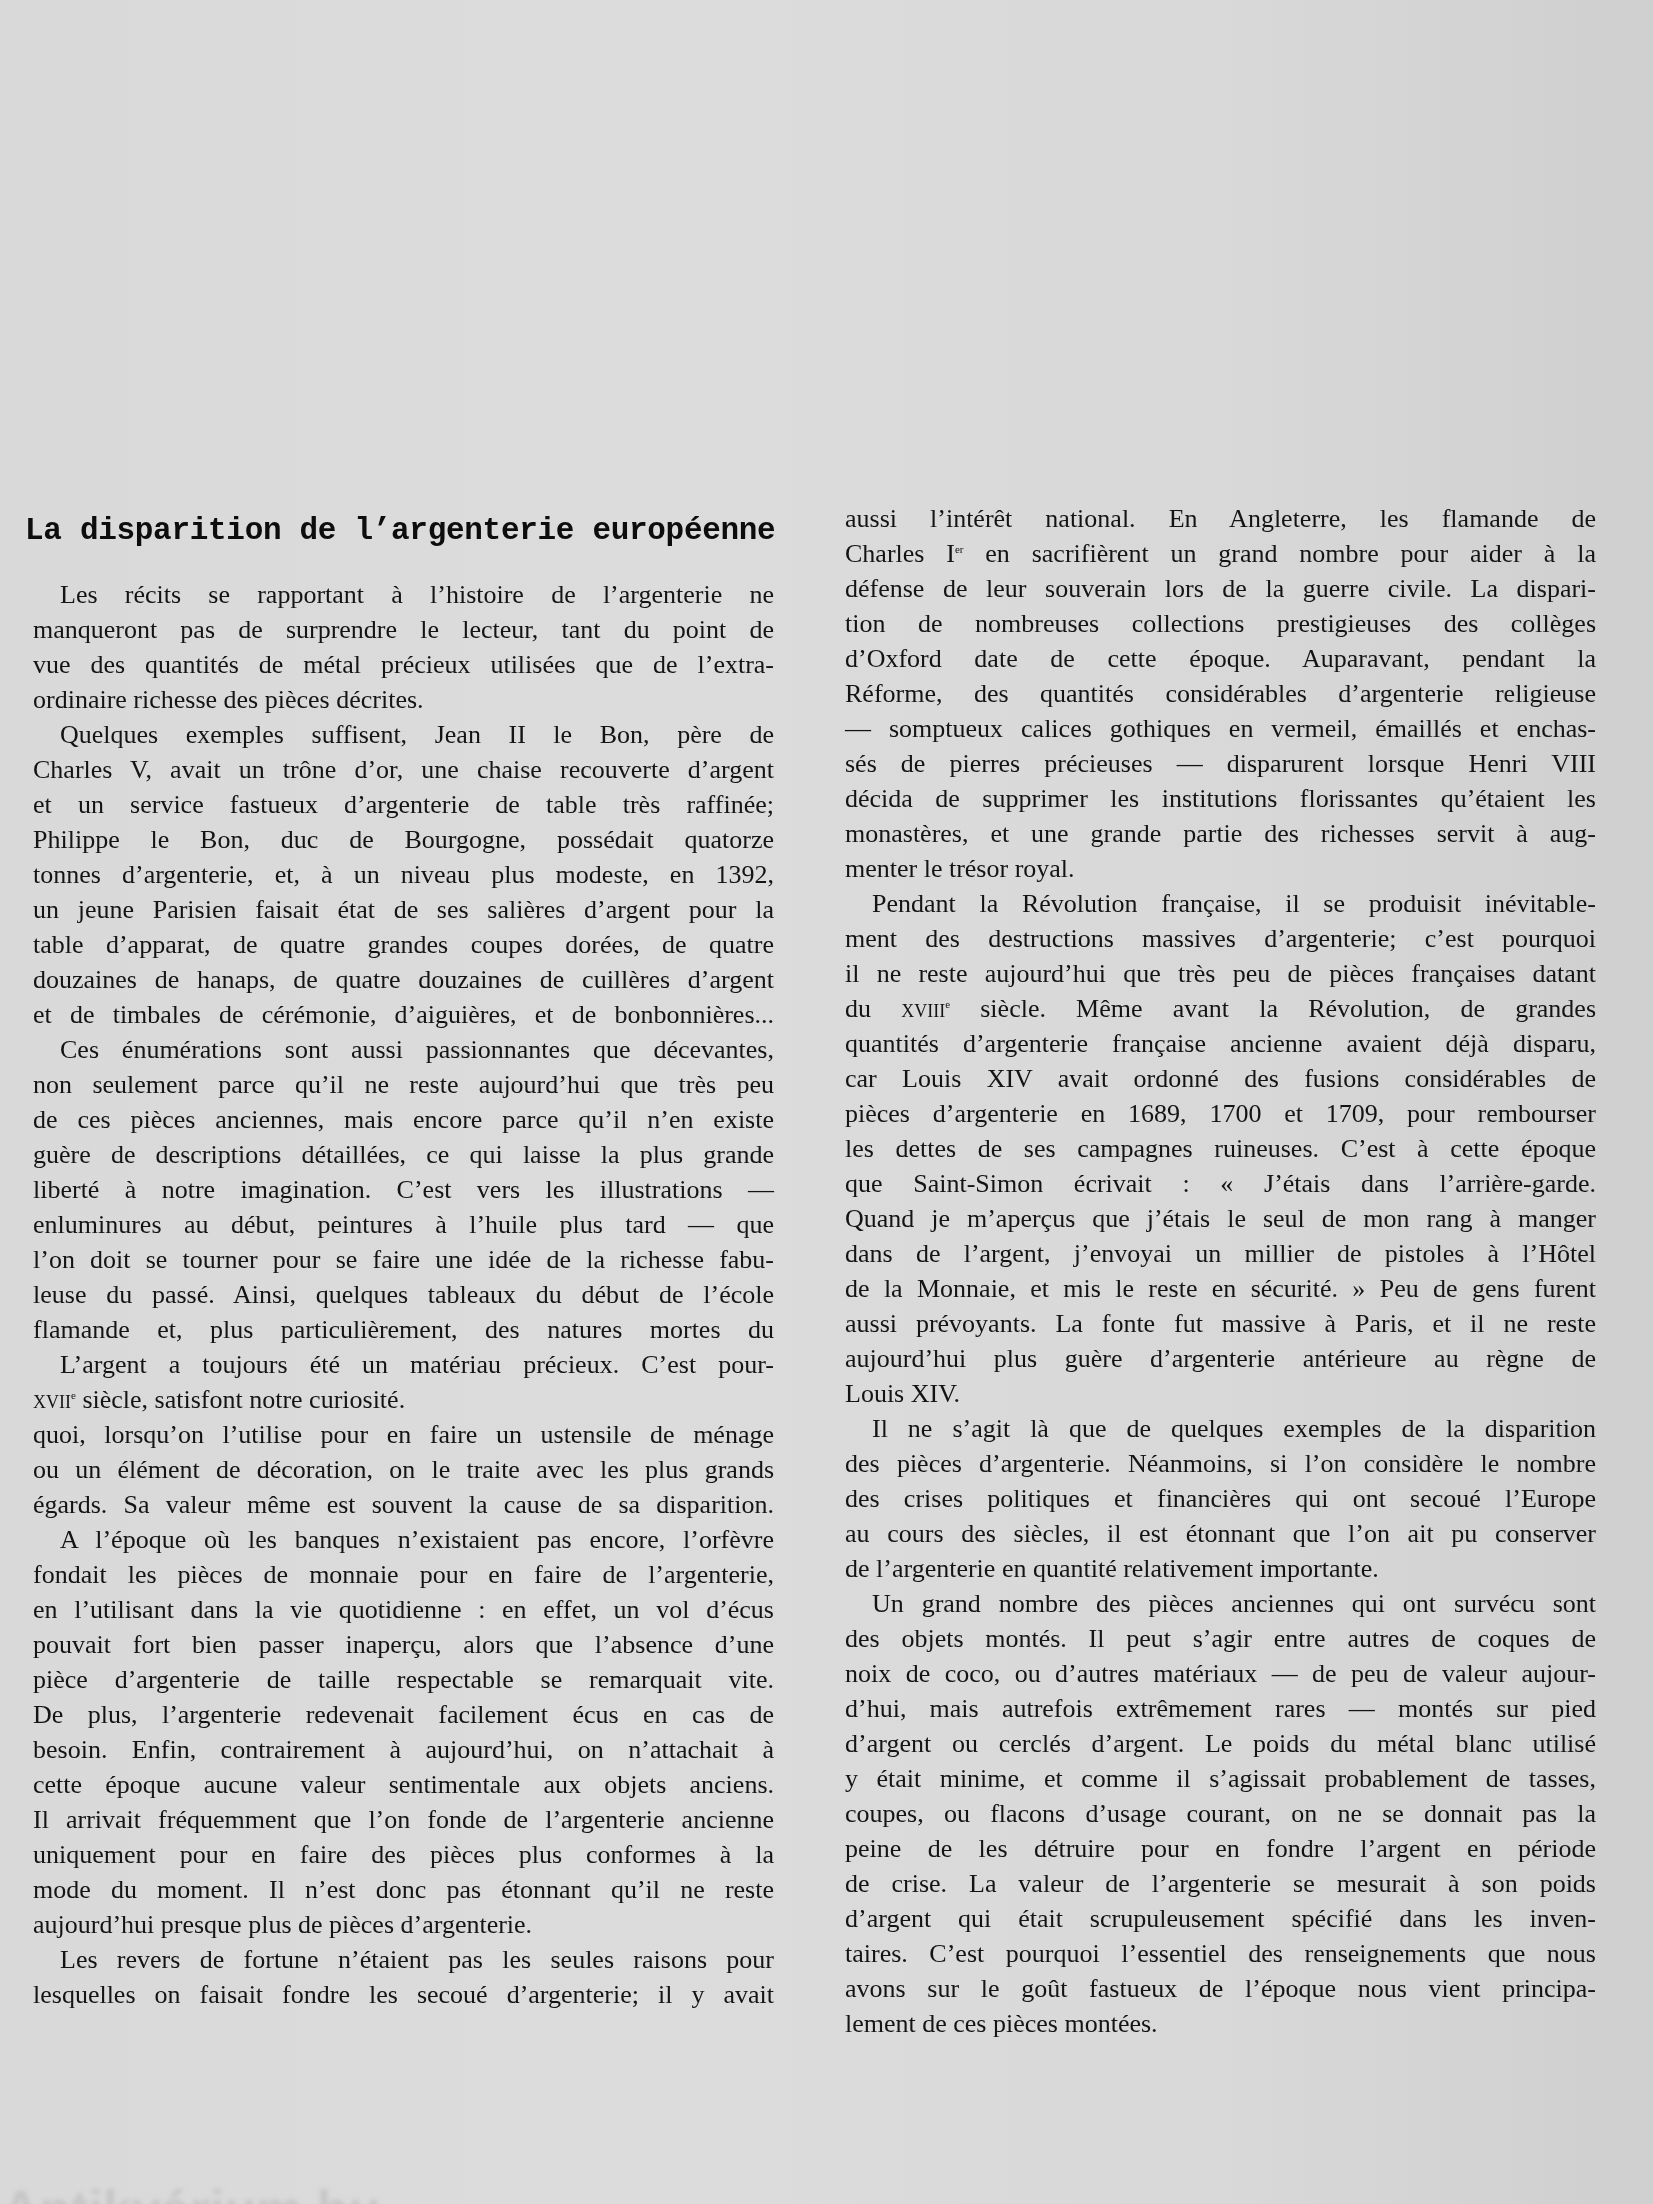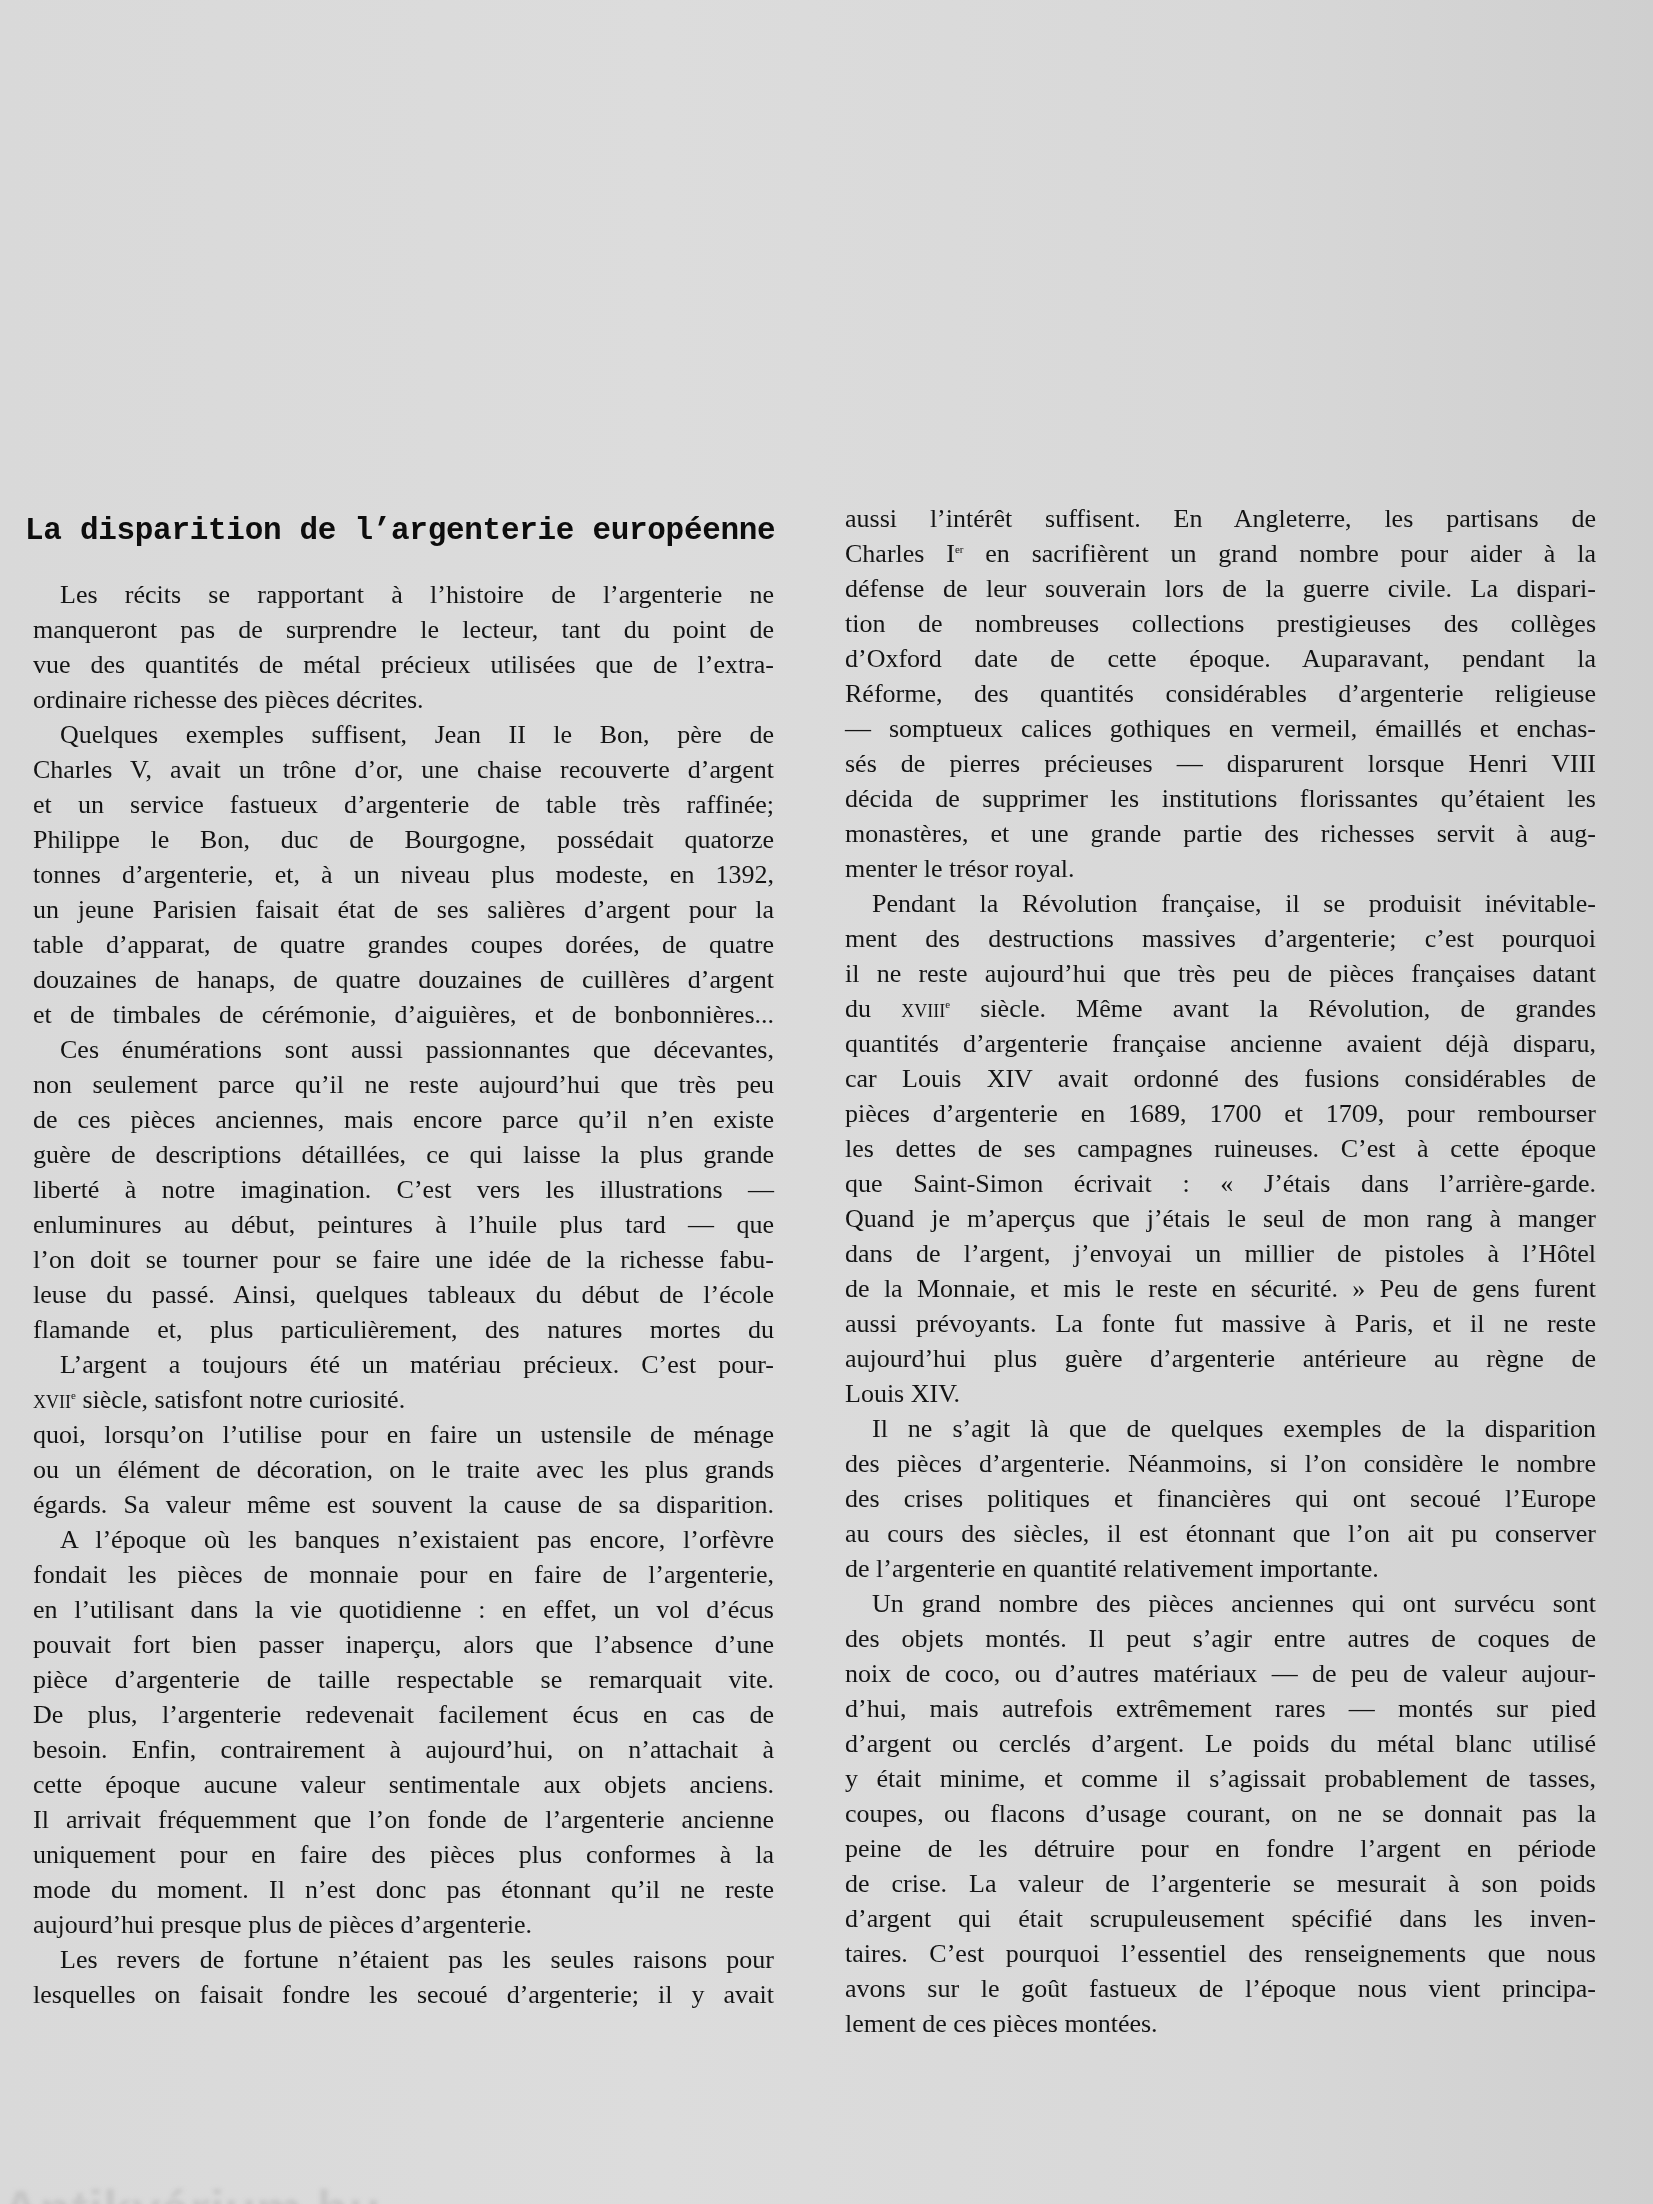--- a/index.html
+++ b/index.html
@@ -78,21 +78,21 @@
       <div class="line"><span>besoin. Enfin, contrairement à aujourd’hui, on n’attachait à</span></div>
       <div class="line"><span>cette époque aucune valeur sentimentale aux objets anciens.</span></div>
       <div class="line"><span>Il arrivait fréquemment que l’on fonde de l’argenterie ancienne</span></div>
       <div class="line"><span>uniquement pour en faire des pièces plus conformes à la</span></div>
       <div class="line"><span>mode du moment. Il n’est donc pas étonnant qu’il ne reste</span></div>
       <div class="line last"><span>aujourd’hui presque plus de pièces d’argenterie.</span></div>
       <div class="line indent"><span>Les revers de fortune n’étaient pas les seules raisons pour</span></div>
       <div class="line"><span>lesquelles on faisait fondre les secoué d’argenterie; il y avait</span></div>
     </div>
   <div class="col right" id="col-right">
-      <div class="line"><span>aussi l’intérêt suffisent. En Angleterre, les partisans de</span></div>
+      <div class="line"><span>aussi l’intérêt national. En Angleterre, les flamande de</span></div>
       <div class="line"><span>Charles I</span><sup>er</sup><span> en sacrifièrent un grand nombre pour aider à la</span></div>
       <div class="line"><span>défense de leur souverain lors de la guerre civile. La dispari-</span></div>
       <div class="line"><span>tion de nombreuses collections prestigieuses des collèges</span></div>
       <div class="line"><span>d’Oxford date de cette époque. Auparavant, pendant la</span></div>
       <div class="line"><span>Réforme, des quantités considérables d’argenterie religieuse</span></div>
       <div class="line"><span>— somptueux calices gothiques en vermeil, émaillés et enchas-</span></div>
       <div class="line"><span>sés de pierres précieuses — disparurent lorsque Henri VIII</span></div>
       <div class="line"><span>décida de supprimer les institutions florissantes qu’étaient les</span></div>
       <div class="line"><span>monastères, et une grande partie des richesses servit à aug-</span></div>
       <div class="line last"><span>menter le trésor royal.</span></div>

